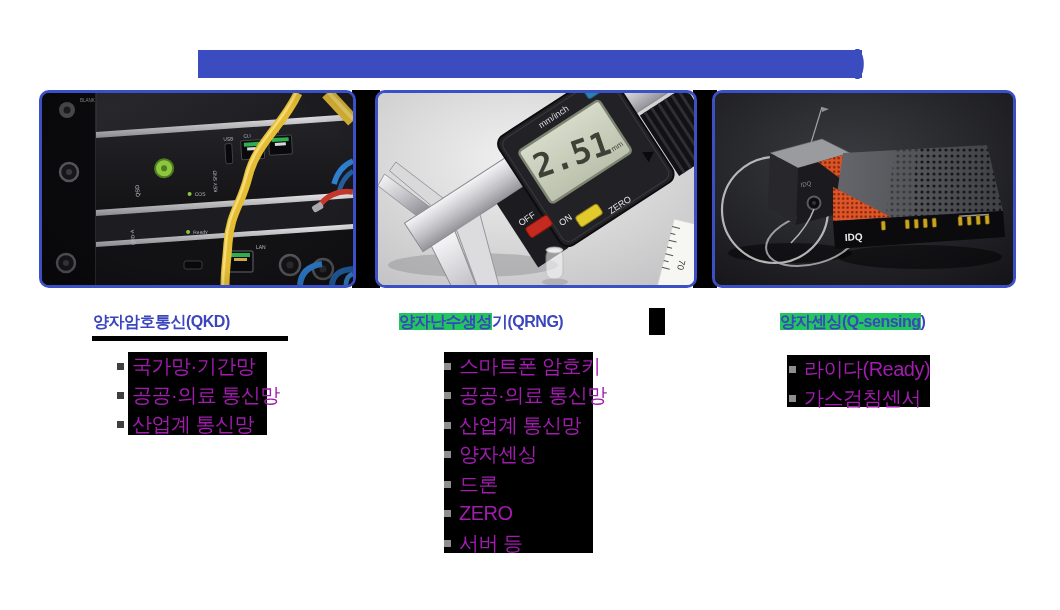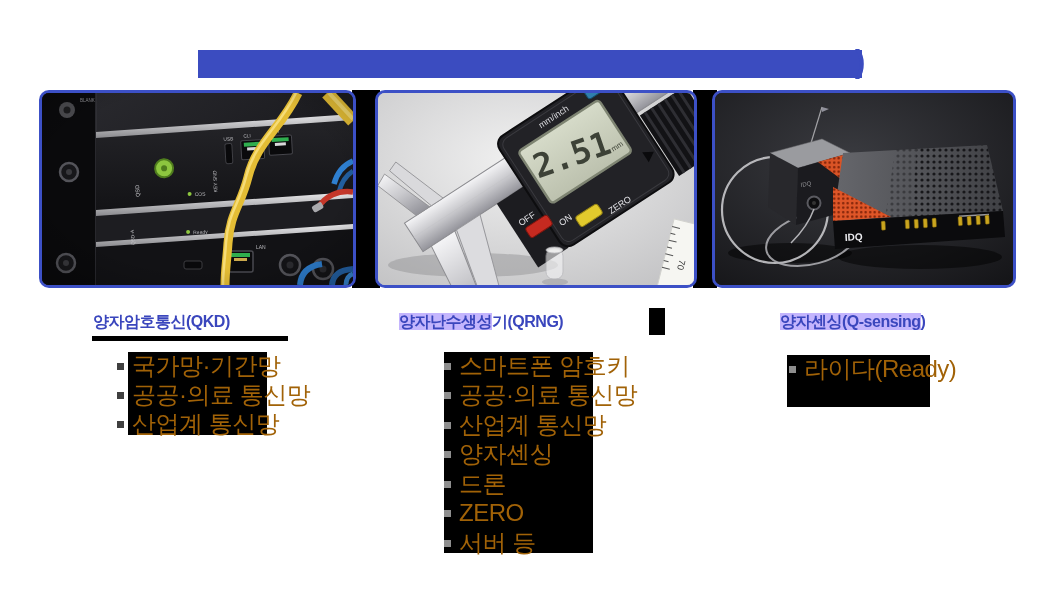--- a/index.html
+++ b/index.html
@@ -15,30 +15,30 @@
   .photo-box{position:absolute;top:90px;height:198px;border:3px solid #3c50c6;border-radius:10px;
              overflow:hidden;box-sizing:border-box;background:#101013;z-index:2;}
   #photo1{left:39px;width:317px;}
   #photo2{left:375px;width:322px;background:#d6d6d6;}
   #photo3{left:712px;width:304px;background:#1a1a1d;}
   .photo-box svg{display:block;width:100%;height:100%;}
   
   .heading{position:absolute;top:307px;font-size:16px;font-weight:bold;color:#3a46bd;
            letter-spacing:-0.5px;white-space:nowrap;line-height:30px;}
   #h1{left:93px;} #h2{left:399px;} #h3{left:744px;margin-left:36px;}
-  .hl{background:#c4b5fd;}
+  .hl{background:#22c55e;}
   .h1-underline{position:absolute;left:92px;top:336px;width:196px;height:5px;background:#000;}
   .h2-tail{position:absolute;left:649px;top:308px;width:16px;height:27px;background:#000;}
   
   .hl-rect{position:absolute;background:#000;}
   #rect1{left:128px;top:352px;width:139px;height:83px;}
   #rect2{left:444px;top:352px;width:149px;height:201px;}
   #rect3{left:787px;top:355px;width:143px;height:52px;}
-  .bullet{position:absolute;display:flex;align-items:center;gap:8px;font-size:24px;
-          color:#a16207;letter-spacing:-0.5px;white-space:nowrap;z-index:3;height:22px;}
+  .bullet{position:absolute;display:flex;align-items:center;gap:8px;font-size:20px;
+          color:#a21caf;letter-spacing:-0.5px;white-space:nowrap;z-index:3;height:22px;}
   .bullet .sq{width:7px;height:7px;flex:none;background:#8e8e8e;}
   .col1 .sq{background:#3f3f3f;}
   .col1{left:117px;} .col2{left:444px;text-align:center;} .col3{left:789px;}
 </style>
 </head>
 <body>
 
 <div class="canvas">
 
   <div class="title-bar"></div>
@@ -299,14 +299,18 @@
     </div>
   <div class="bullet col2" style="top:532px">
       <span class="sq"></span>
       <span>서버 등</span>
     </div>
 
   <div class="bullet col3" style="top:358px">
       <span class="sq"></span>
       <span>라이다(Ready)</span>
     </div>
+  <div class="bullet col3" style="top:387px">
+      <span class="sq"></span>
+      <span>가스검침센서</span>
+    </div>
 
 </div>
 
 </body></html>

